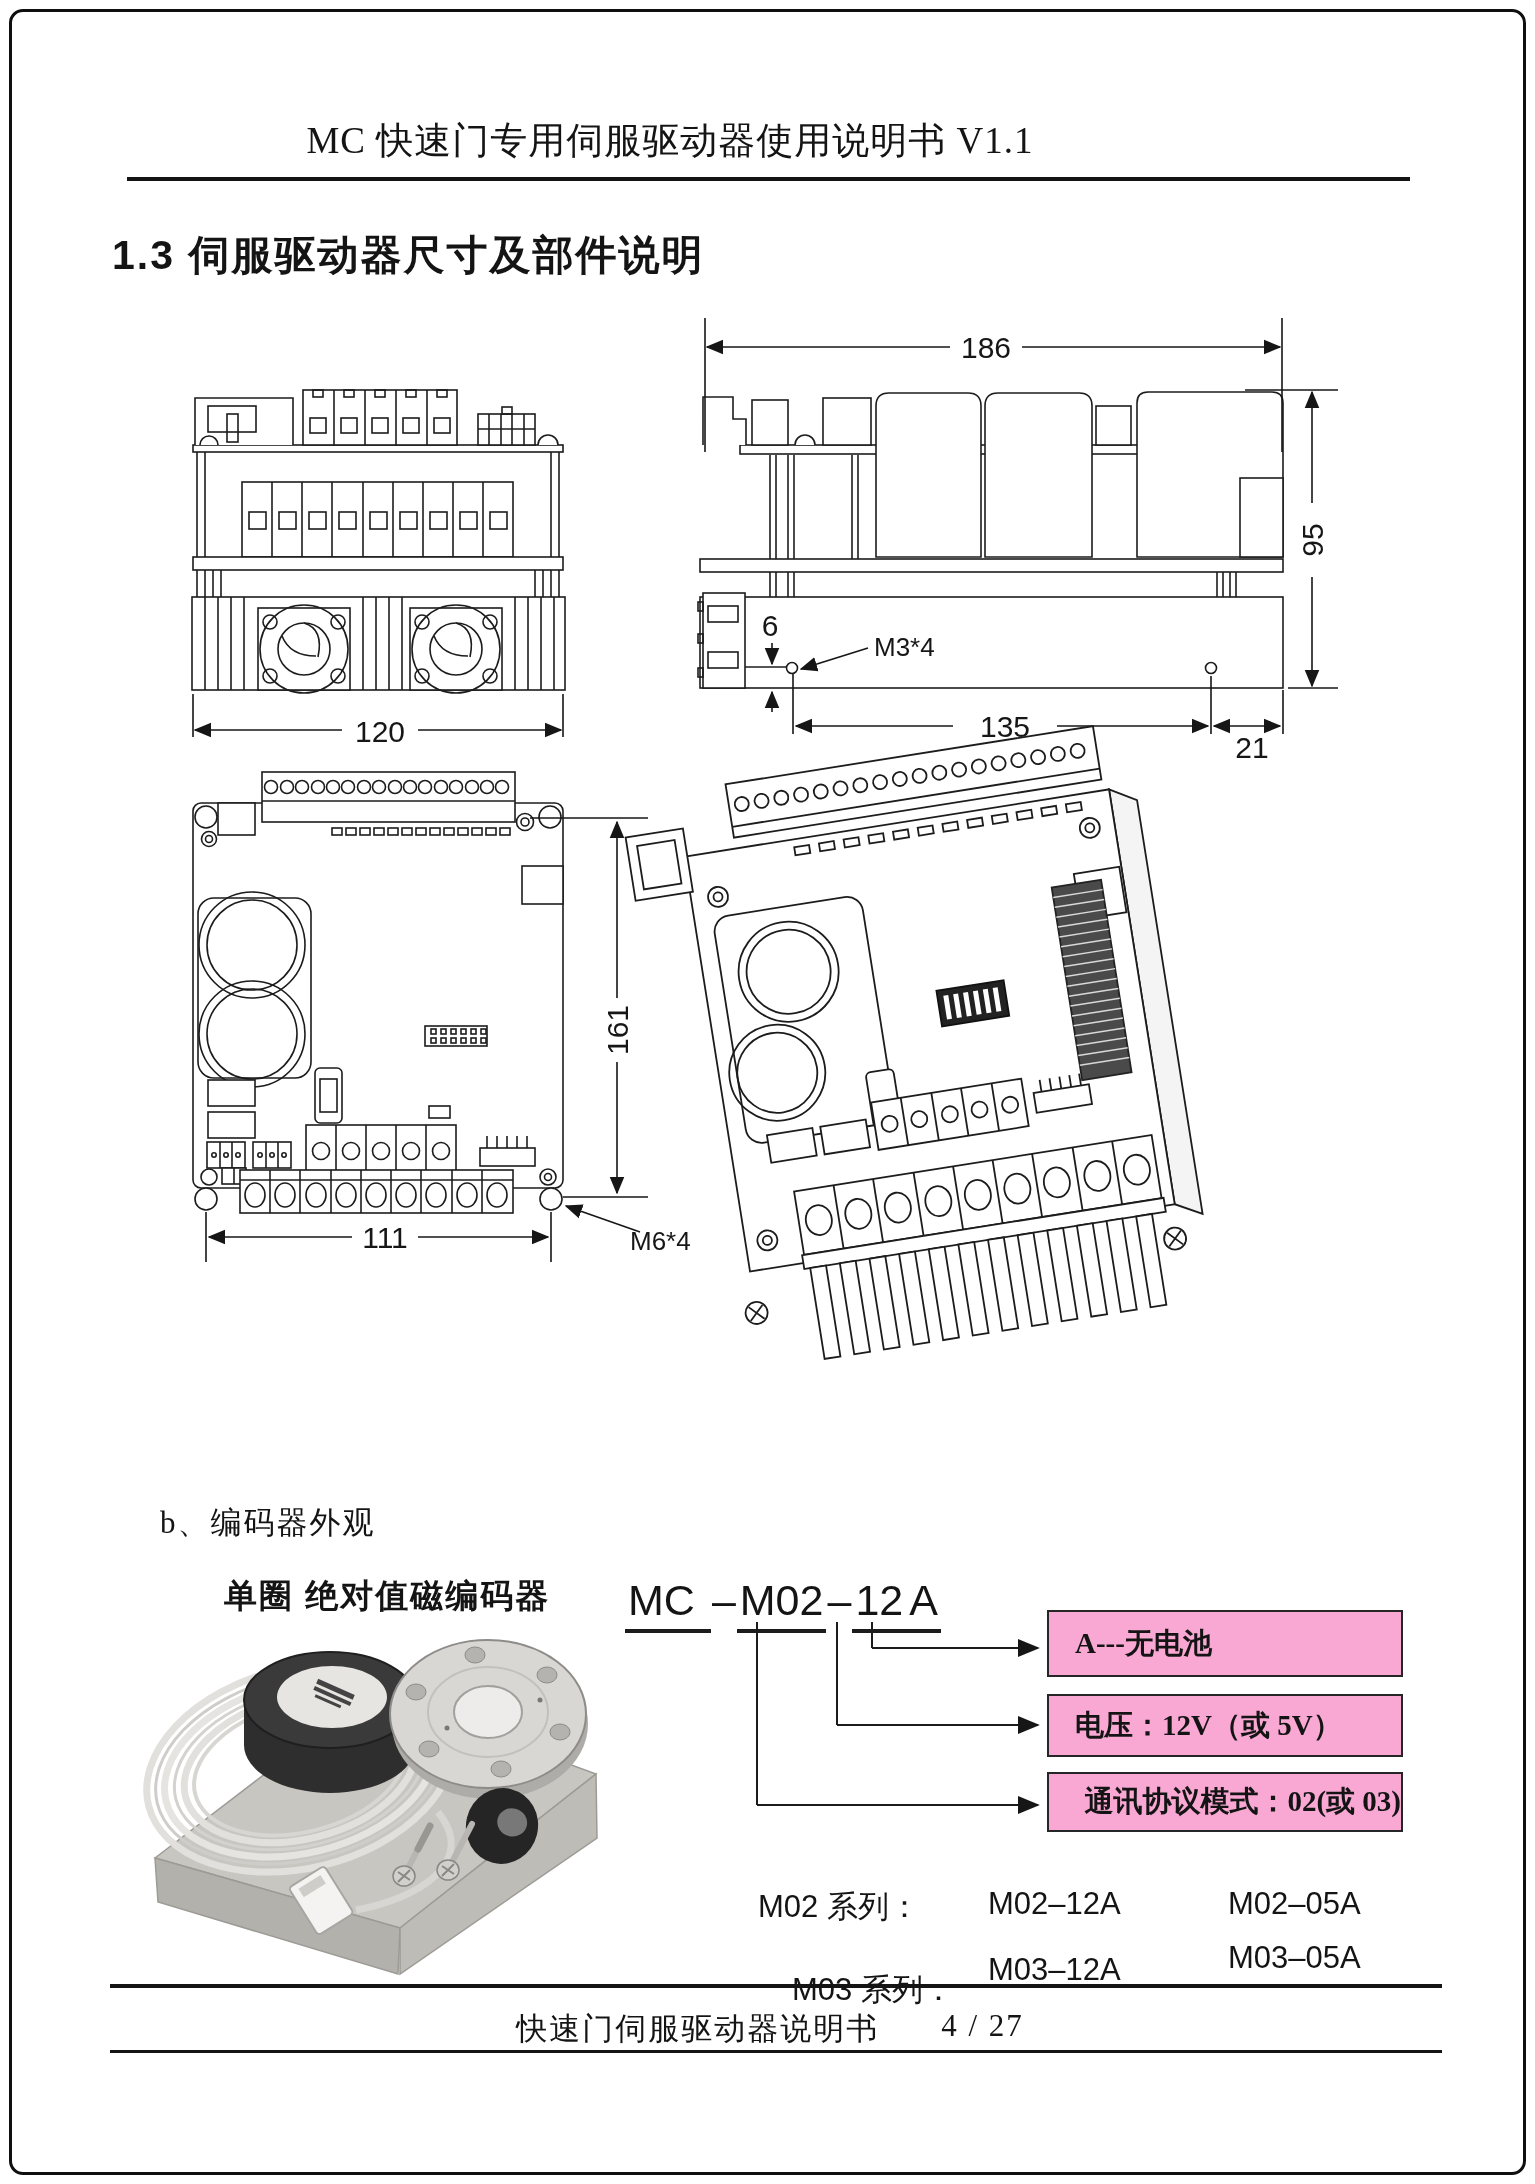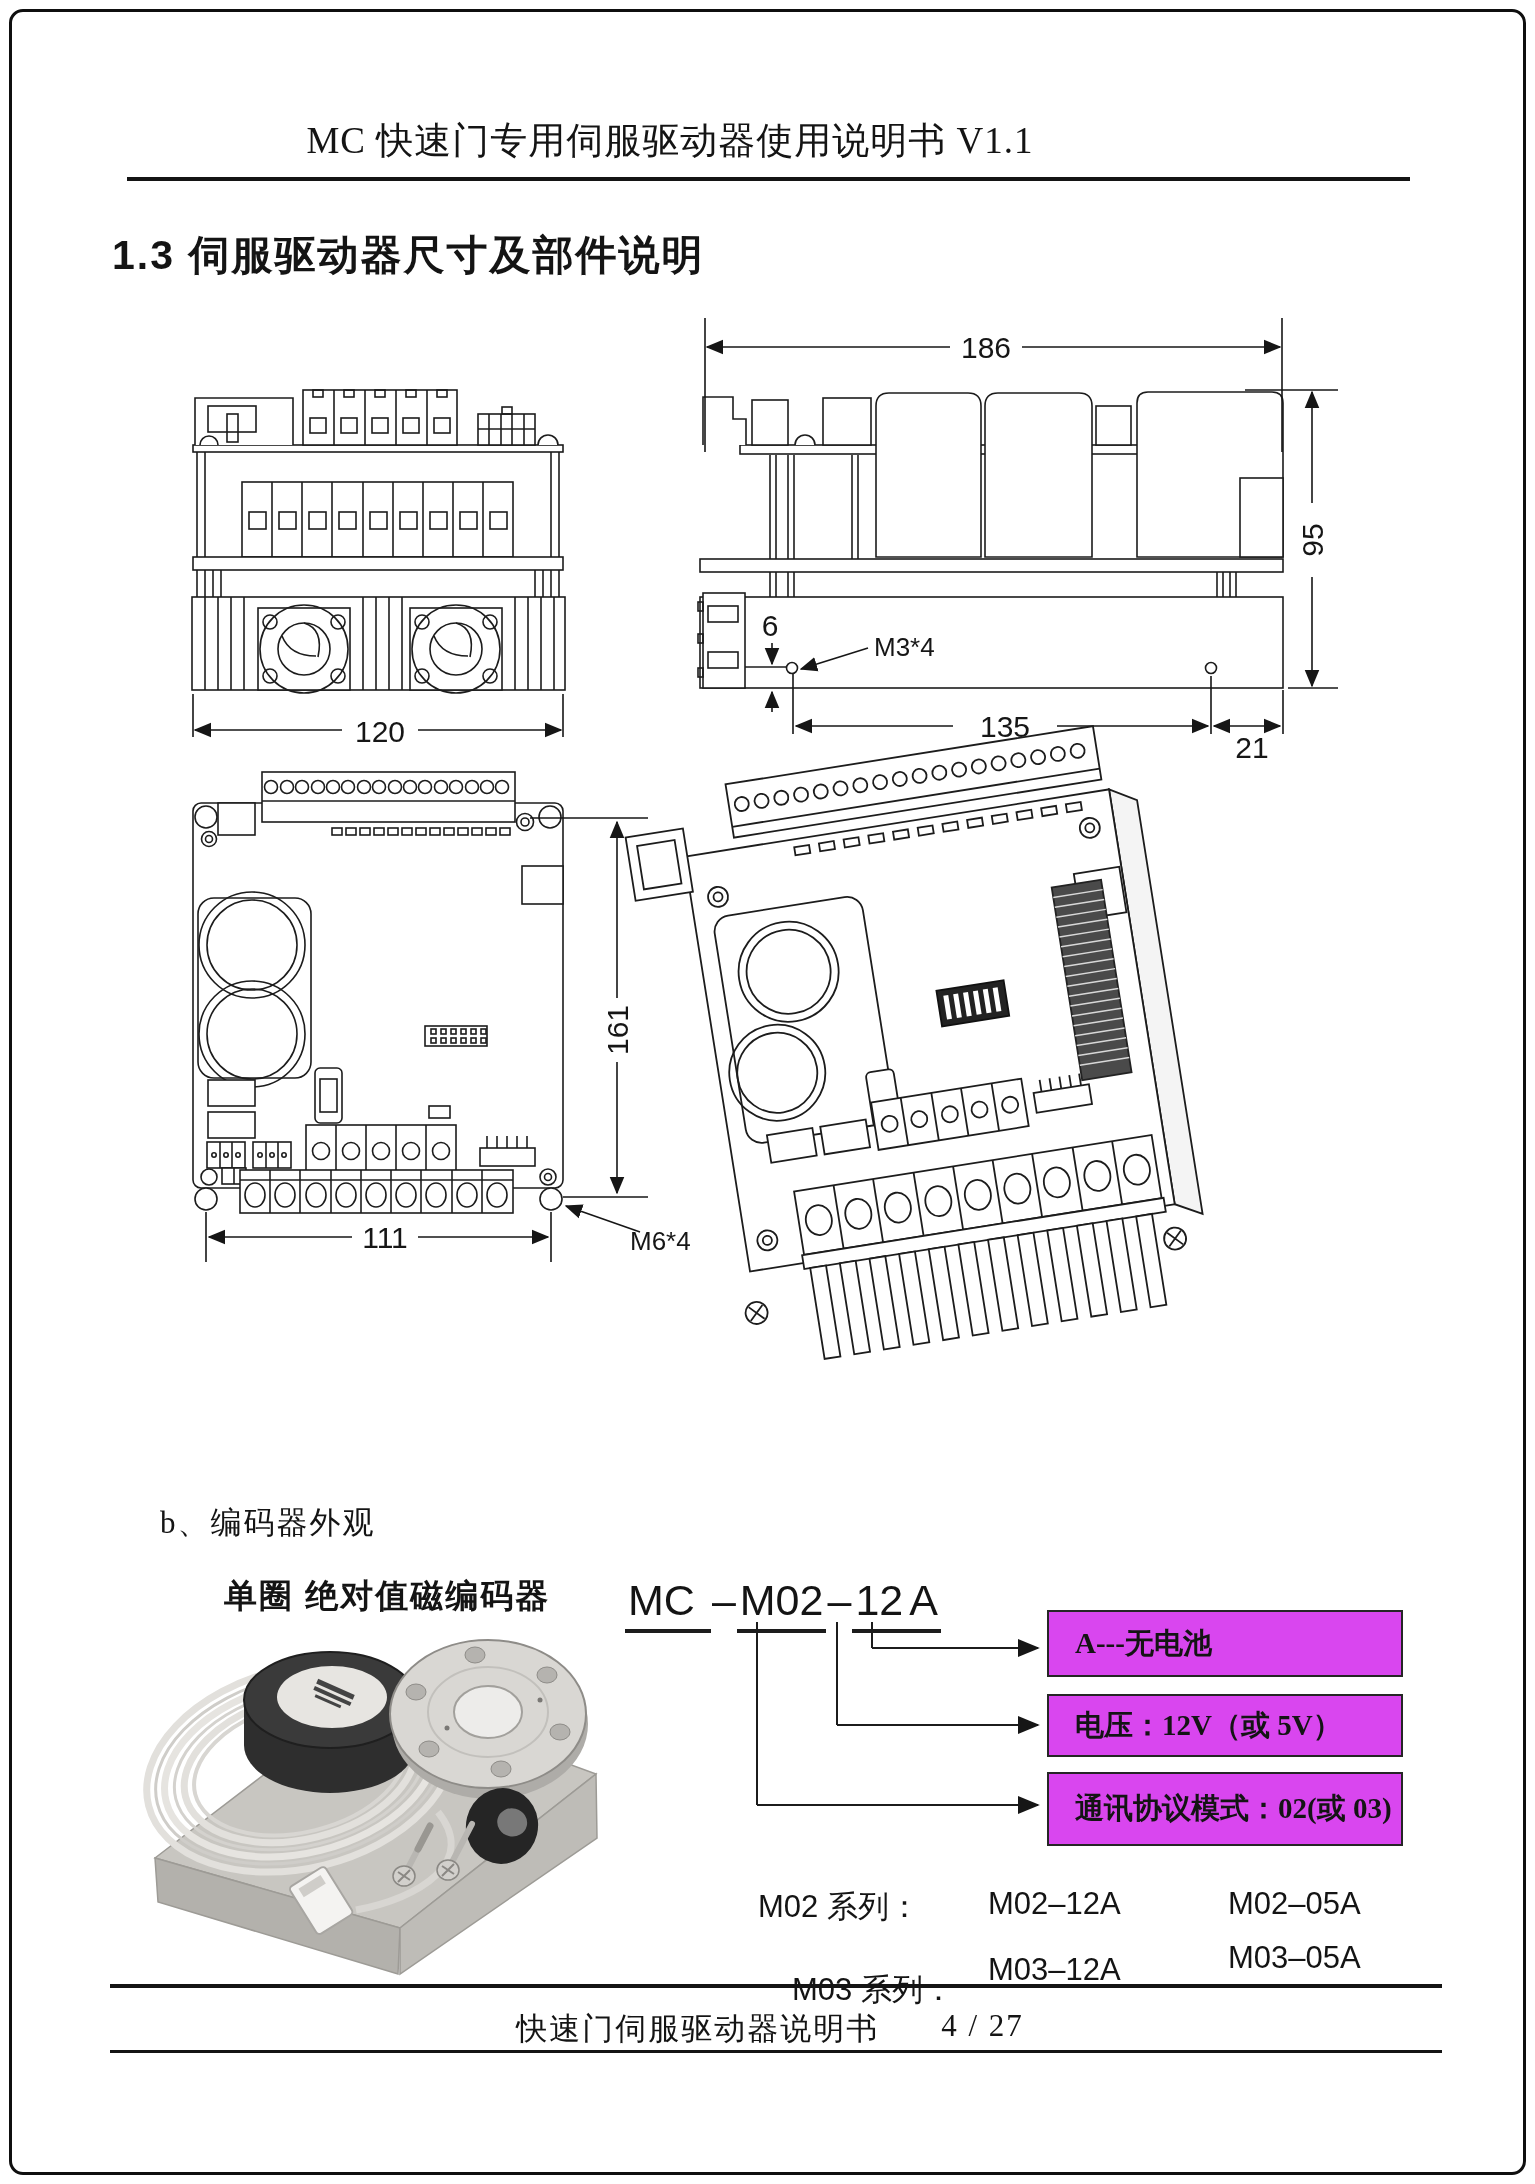--- a/index.html
+++ b/index.html
@@ -11,24 +11,24 @@
   .hrule { left:127px; top:177px; width:1283px; height:4px; background:#141414; }
   .sec-title { left:112px; top:228px; font-size:41px; font-weight:bold; font-family:"Liberation Sans",sans-serif; letter-spacing:2px; }
   .sub-a { left:112px; top:287px; font-size:29px; letter-spacing:1px; }
   .sub-b { left:160px; top:1502px; font-size:31px; letter-spacing:2px; }
   .enc-caption { left:224px; top:1574px; font-size:33px; font-weight:bold; font-family:"Liberation Sans",sans-serif; letter-spacing:2px; }
   .model-code { left:625px; top:1576px; font-size:43px; font-family:"Liberation Sans",sans-serif; white-space:nowrap; }
   .model-code .u { display:inline-block; border-bottom:4px solid #1c1c1c; padding:0 3px 4px 3px; }
   .model-code .sp { padding-right:16px; }
   .model-code .d { display:inline-block; padding:0 1px 8px 1px; }
   .callout { left:1047px; width:356px; border:2.5px solid #262626; box-sizing:border-box;
-             display:flex; align-items:center; padding-left:26px; font-weight:bold; font-size:29px; background:#d946ef; }
+             display:flex; align-items:center; padding-left:26px; font-weight:bold; font-size:29px; background:#f9a8d4; }
   .c1 { top:1610px; height:67px; }
   .c2 { top:1694px; height:63px; }
-  .c3 { top:1772px; height:74px; }
+  .c3 { top:1772px; height:60px;justify-content:flex-end; }
   .m-cell { position:absolute; font-family:"Liberation Sans",sans-serif; font-size:31px; white-space:nowrap; }
   .footer-rule1 { left:110px; top:1984px; width:1332px; height:4px; background:#141414; }
   .footer-rule2 { left:110px; top:2050px; width:1332px; height:3px; background:#141414; }
   .footer-line { left:250px; top:2008px; width:1040px; display:flex; justify-content:center; gap:62px;
                  font-size:31px; letter-spacing:2px; }
   svg text { font-family:"Liberation Sans",sans-serif; fill:#161616; }
   .dim { font-size:30px; }
   .lead { font-size:26px; }
 </style>
 </head>

